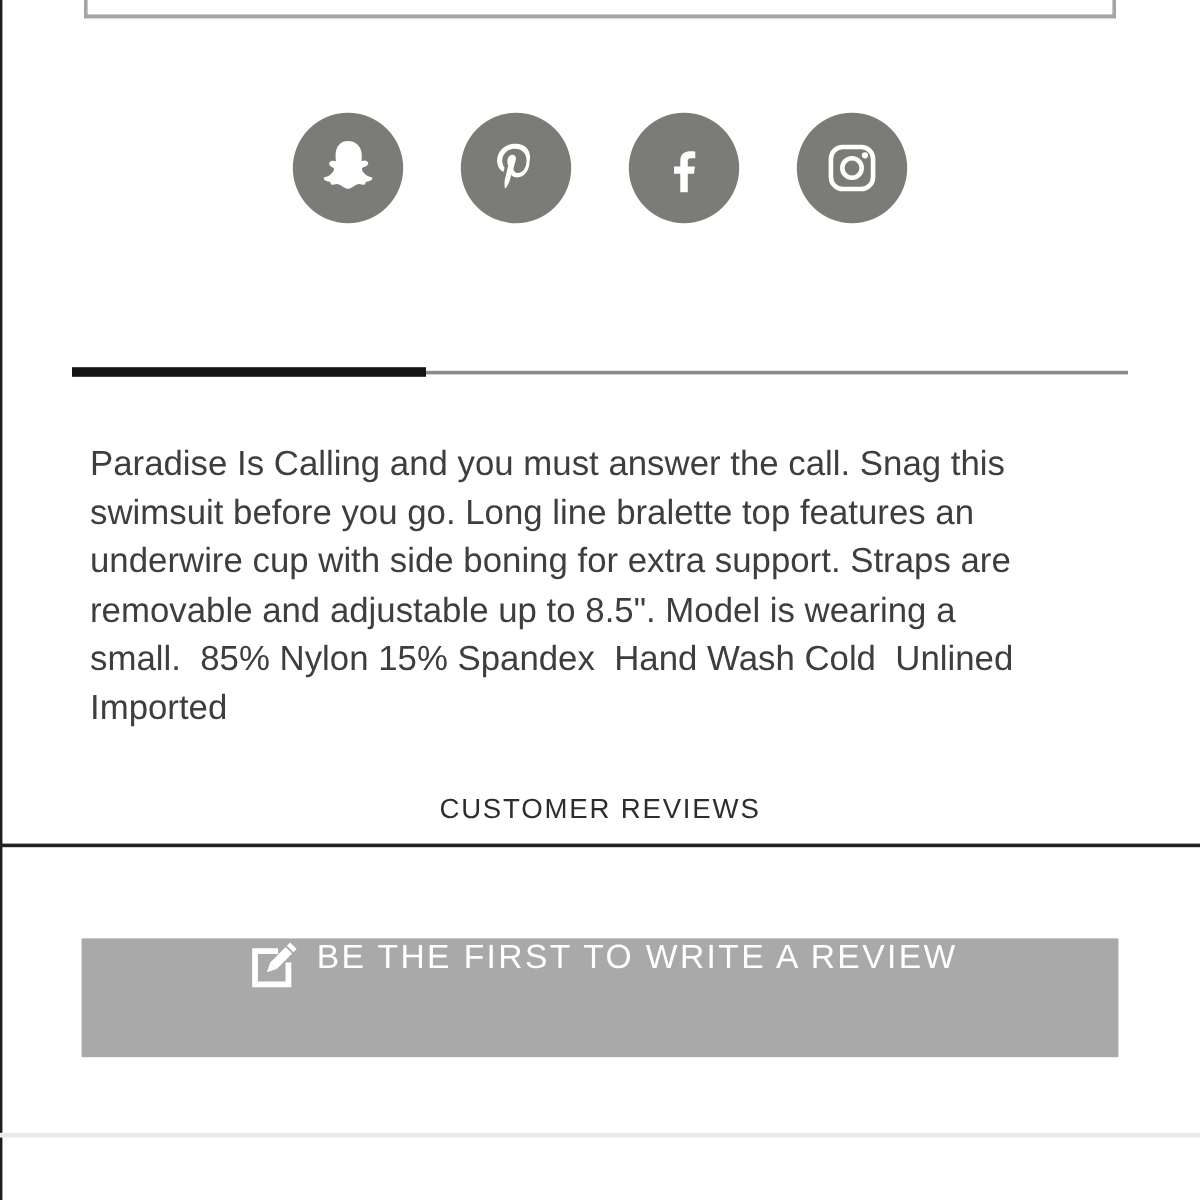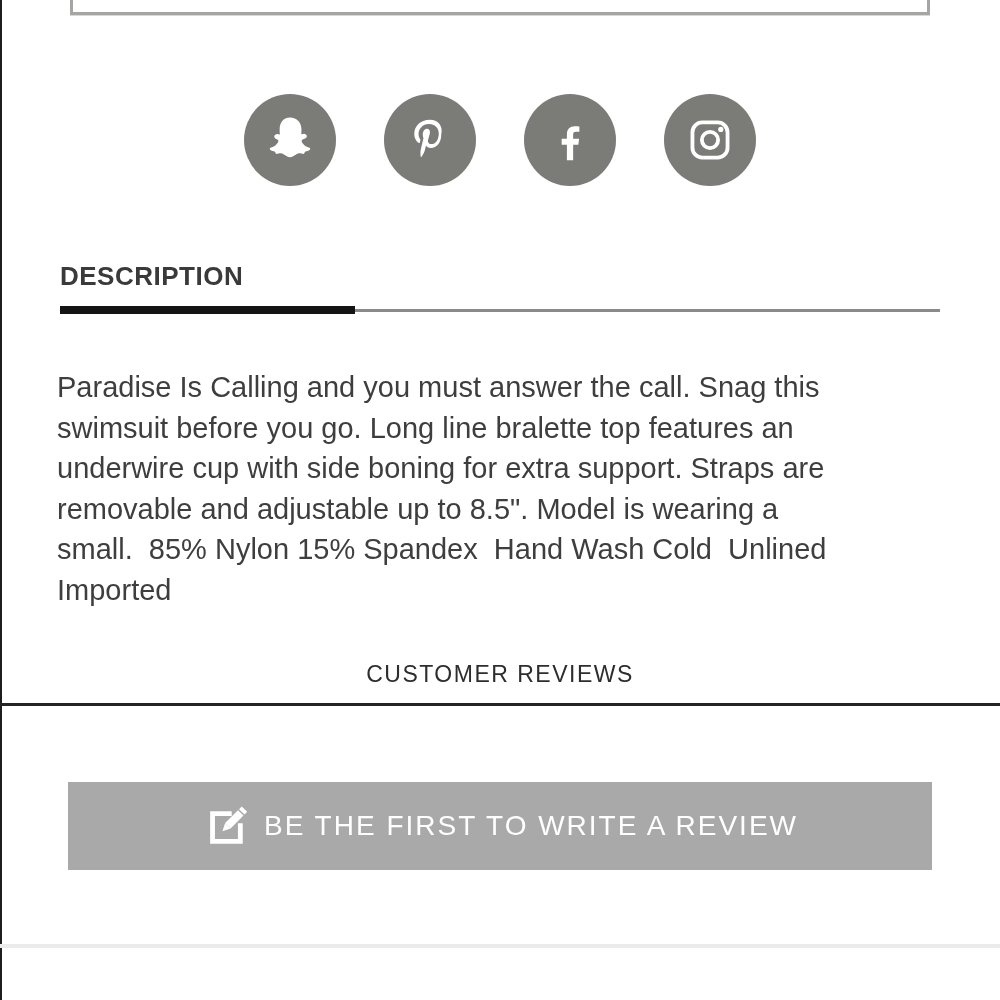--- a/index.html
+++ b/index.html
@@ -22,31 +22,31 @@
   .social-circle svg { width:54px; height:54px; display:block; }
 
   
   .desc-heading { position:absolute; top:261px; left:60px;
                   font-size:26px; font-weight:700; letter-spacing:0.5px; color:#3a3a3a; }
   .desc-divider { position:absolute; top:305px; left:60px; right:60px; height:10px;
                   display:flex; align-items:center; }
   .desc-divider .seg-black { width:295px; height:8px; background:#141414; }
   .desc-divider .seg-gray  { flex:1; height:3px; background:#8a8a8a; }
 
-  .desc-body { position:absolute; top:367px; left:57px; width:884px;
+  .desc-body { position:absolute; top:367px; left:75px; width:884px;
                font-size:29px; line-height:40.5px; color:#3e3e3e;
                white-space:pre-wrap; font-weight:400; }
 
   
   .reviews-heading { position:absolute; top:661px; left:0; right:0; text-align:center;
                      font-size:23px; font-weight:400; letter-spacing:1.5px; color:#2d2d2d; }
   .section-rule { position:absolute; top:703px; left:0; width:1000px; height:3px; background:#242424; }
 
-  .review-button { position:absolute; top:782px; left:68px; width:864px; height:88px;
-                   background:#a9a9a9; border:none; display:flex; align-items:center;
+  .review-button { position:absolute; top:782px; left:68px; width:864px; height:99px;
+                   background:#a9a9a9; border:none; display:flex; align-items:flex-start;
                    justify-content:center; gap:16px; color:#ffffff; cursor:pointer;
                    font-family:"Liberation Sans", sans-serif;
                    font-size:28px; letter-spacing:2px; font-weight:400; }
   .review-button svg { width:46px; height:46px; display:block; }
 
   .bottom-rule { position:absolute; top:944px; left:0; width:1000px; height:4px; background:#ebebeb; }
 </style>
 </head>
 <body>
 
@@ -87,21 +87,20 @@
         <svg viewBox="0 0 24 24" style="width:54px;height:54px">
           <rect x="4.2" y="4.2" width="15.6" height="15.6" rx="4.4" fill="none" stroke="#ffffff" stroke-width="1.7"></rect>
           <circle cx="12" cy="12" r="3.6" fill="none" stroke="#ffffff" stroke-width="1.7"></circle>
           <circle cx="16.8" cy="7.3" r="1.15" fill="#ffffff"></circle>
         </svg>
       </span>
     </div>
 
   </div>
 
-  <h2 class="desc-heading">DESCRIPTION</h2>
 
   <div class="desc-divider">
     <div class="seg-black"></div>
     <div class="seg-gray"></div>
   </div>
 
   <p class="desc-body">Paradise Is Calling and you must answer the call. Snag this
 swimsuit before you go. Long line bralette top features an
 underwire cup with side boning for extra support. Straps are
 removable and adjustable up to 8.5". Model is wearing a

